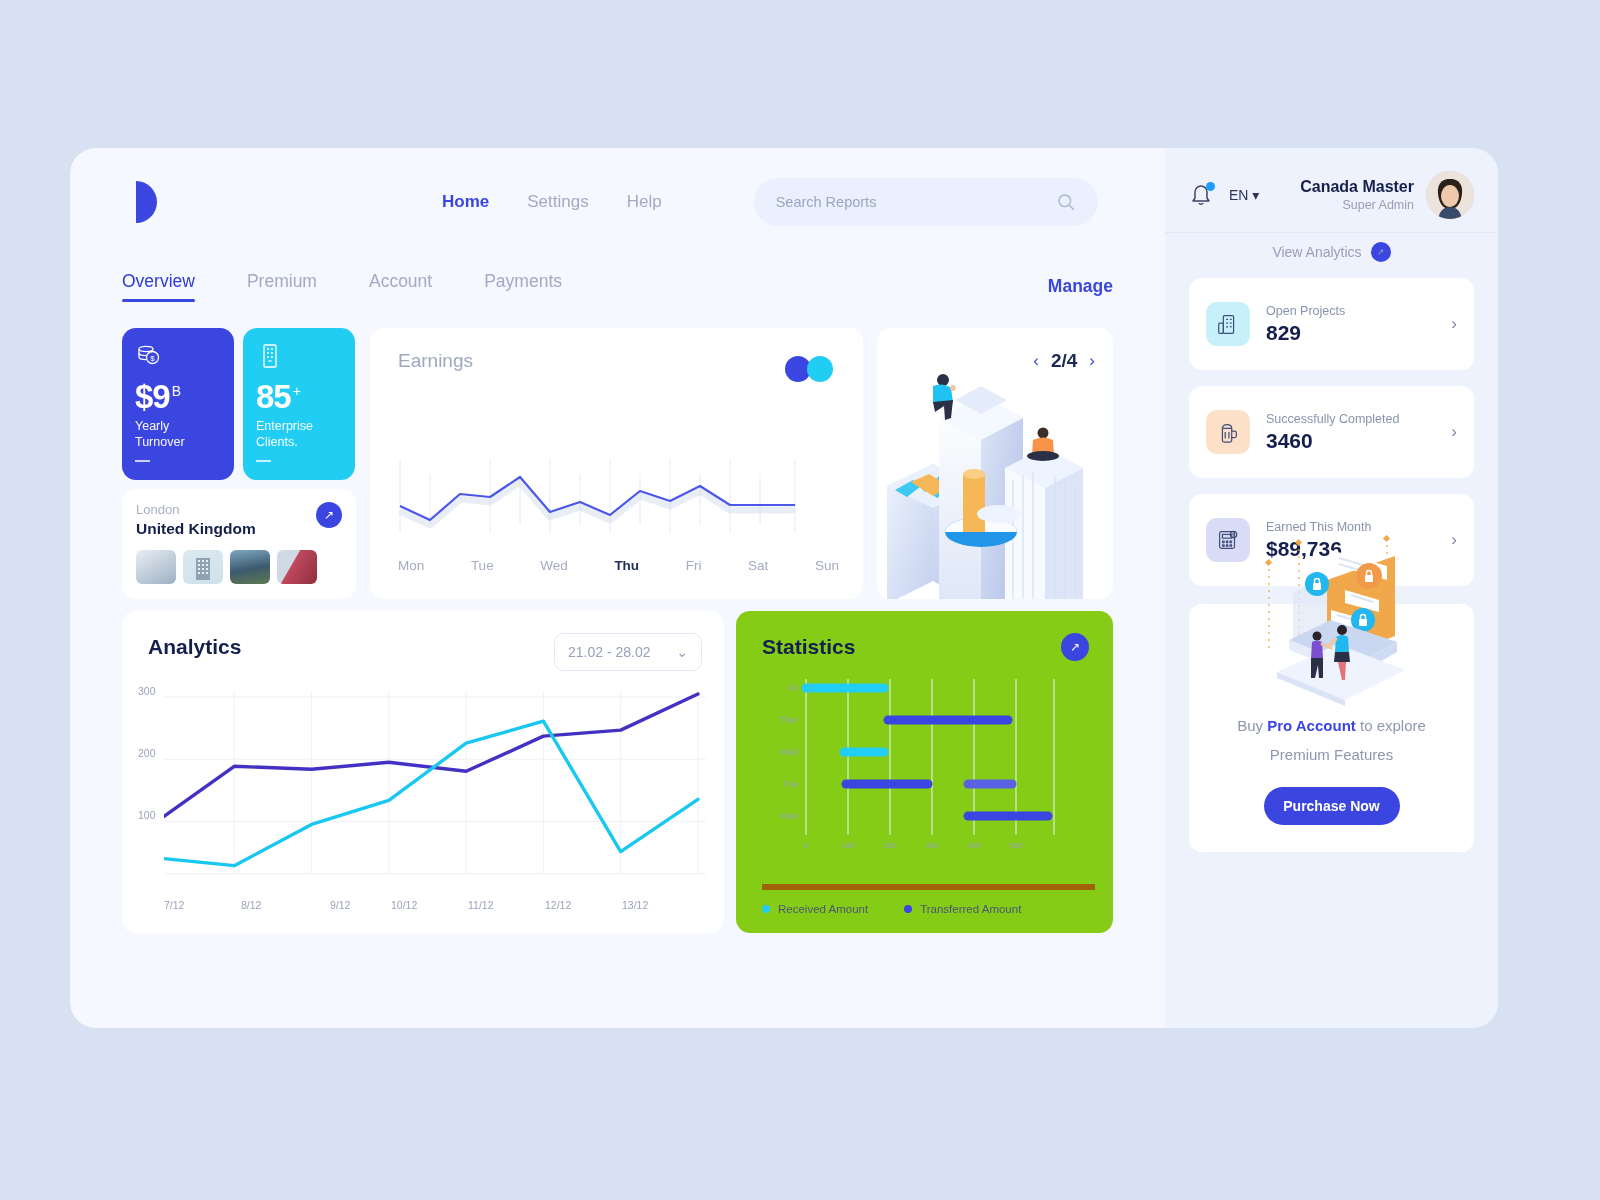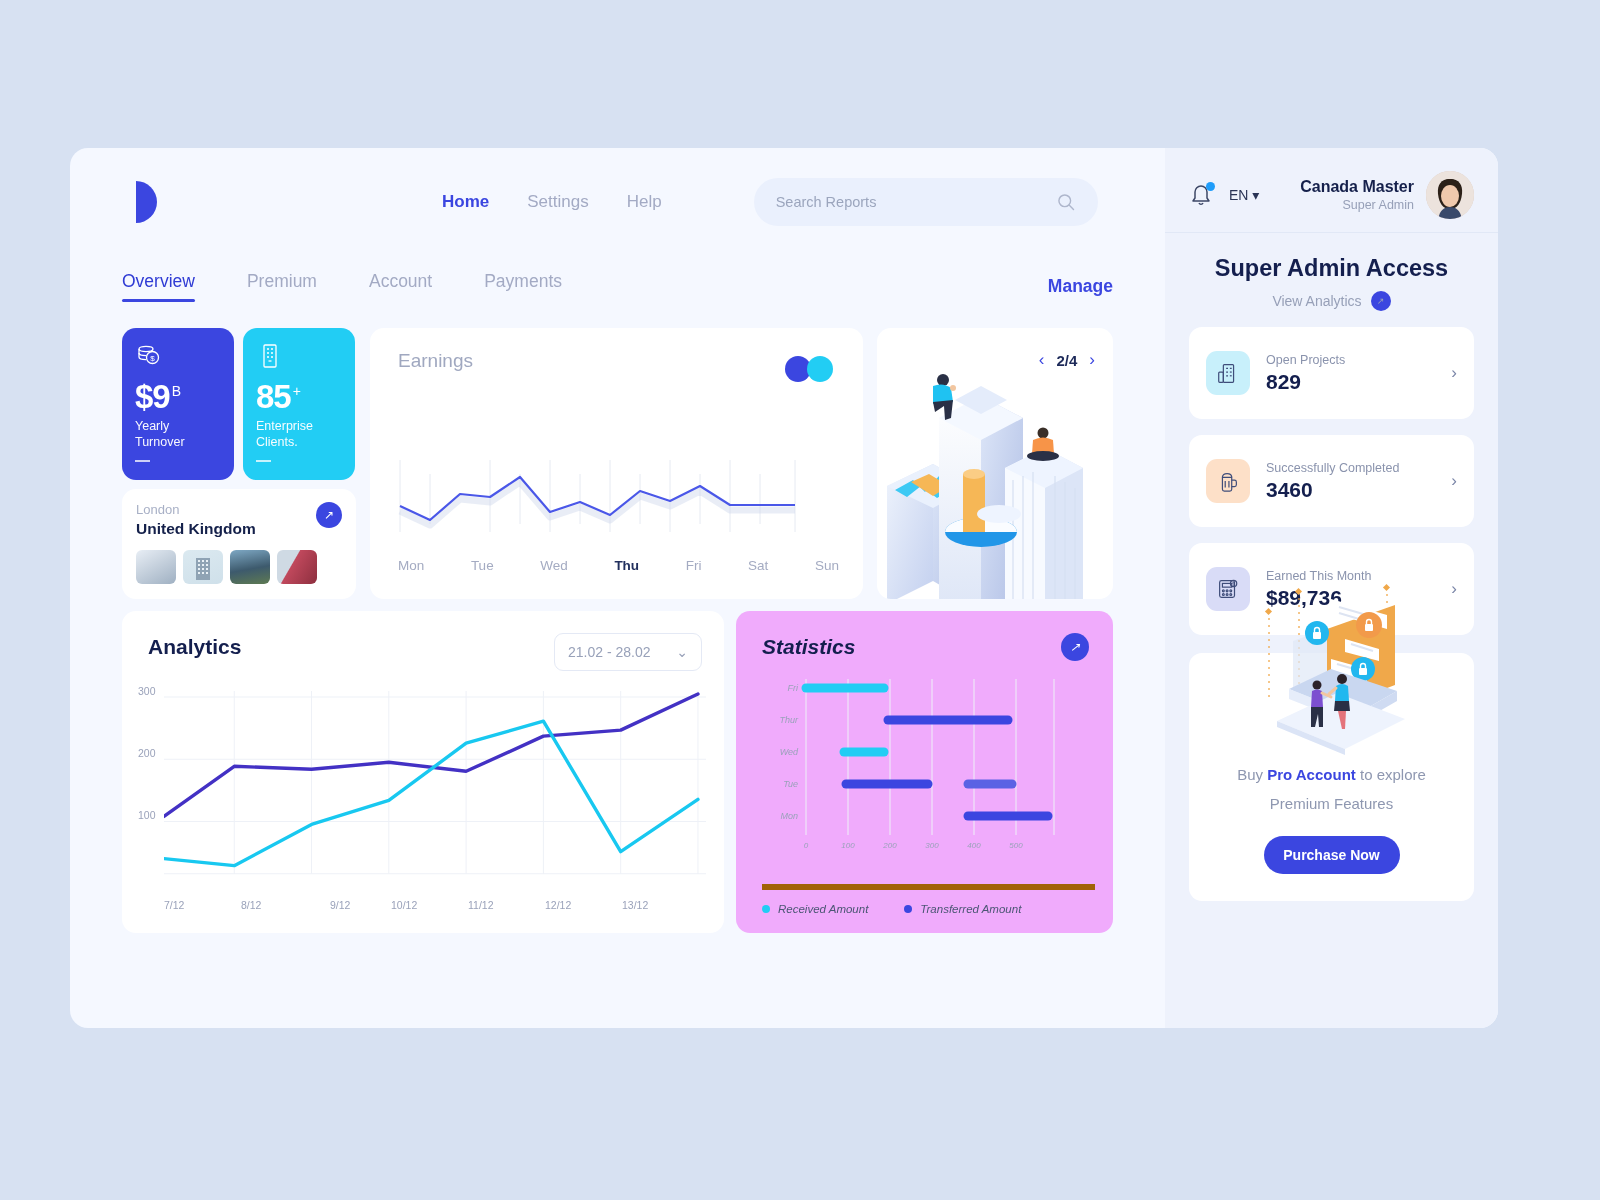--- a/index.html
+++ b/index.html
@@ -6,21 +6,21 @@
   body {
     width: 1600px; height: 1200px;
     background: #d7e1f2;
     font-family: "Liberation Sans", sans-serif;
     overflow: hidden;
   }
   .app {
     position: absolute; left: 70px; top: 148px;
     width: 1428px; height: 880px;
     background: #f5f8ff;
-    border-radius: 18px;
+    border-radius: 26px;
     display: flex;
     overflow: hidden;
   }
   
   .main { width: 1095px; height: 100%; position: relative; padding: 0 34px; }
   .topbar { height: 108px; display: flex; align-items: center; padding: 0 18px; }
   .logo { width: 48px; height: 48px; position: relative; }
   .logo .half {
     position: absolute; left: 14px; top: 3px;
     width: 21px; height: 42px;
@@ -88,37 +88,37 @@
   .mcc { position: absolute; top: 0; width: 26px; height: 26px; border-radius: 50%; }
   .mcc.b { left: 0; background: #3b46e0; }
   .mcc.c { left: 22px; background: #22cdf4; }
   .echart { position: absolute; left: 28px; right: 24px; top: 132px; height: 80px; }
   .edays { position: absolute; left: 28px; right: 24px; top: 230px; display: flex; justify-content: space-between; }
   .edays span { font-size: 13.5px; color: #a4abc2; }
   .edays span.on { color: #22305e; font-weight: bold; }
 
   .illus { width: 236px; height: 271px; background: #fff; border-radius: 14px; position: relative; overflow: hidden; }
   .carousel { position: absolute; right: 18px; top: 22px; display: flex; align-items: center; gap: 12px; z-index: 3; }
-  .carousel .cv { font-size: 15px; color: #1d2a59; font-weight: 600; }
+  .carousel .cv { font-size: 19px; color: #1d2a59; font-weight: 600; }
   .carousel .cr { font-size: 17px; color: #3b46e0; cursor: pointer; }
 
   .row2 { display: flex; gap: 12px; padding: 0 18px; margin-top: 12px; }
   .analytics { width: 602px; height: 322px; background: #fff; border-radius: 14px; padding: 24px 26px; position: relative; }
   .analytics h3 { font-size: 21px; color: #141f4e; }
   .picker {
     position: absolute; right: 22px; top: 22px;
     width: 148px; height: 38px; border: 1px solid #e4e9f5; border-radius: 9px;
     display: flex; align-items: center; justify-content: space-between;
     padding: 0 13px; font-size: 14px; color: #98a1b9; cursor: pointer;
   }
   .achart { position: absolute; left: 42px; right: 18px; top: 80px; bottom: 46px; }
   .ayl { position: absolute; left: 16px; font-size: 10.5px; color: #9aa2ba; }
   .axl { position: absolute; bottom: 22px; font-size: 10.5px; color: #9aa2ba; }
 
-  .stats { flex: 1; height: 322px; background: #f0abfc; border-radius: 14px; padding: 24px 26px; position: relative; font-style: italic; }
+  .stats { flex: 1; height: 322px; background: #84cc16; border-radius: 14px; padding: 24px 26px; position: relative; }
   .stats h3 { font-size: 21px; color: #141f4e; }
   .stats .arrowbtn { position: absolute; right: 24px; top: 22px; width: 28px; height: 28px; }
   .schart { position: absolute; left: 26px; right: 18px; top: 62px; height: 190px; }
   .slegend { position: absolute; left: 26px; right: 18px; bottom: 18px; border-top: 6px solid #a16207; padding-top: 13px; display: flex; gap: 36px; }
   .lgi { display: flex; align-items: center; gap: 8px; font-size: 11.5px; color: #4b5674; }
   .dot { width: 8px; height: 8px; border-radius: 50%; }
 
   
   .side { flex: 1; background: #eef2fc; padding: 0 24px; position: relative; }
   .shead { height: 78px; display: flex; align-items: center; padding-top: 16px; }
@@ -465,21 +465,20 @@
           <rect width="48" height="48" fill="#ece3dd"></rect>
           <path d="M24 8c9 0 13 6 12 15 -1 9 -5 15 -12 15s-11 -6 -12 -15C11 14 15 8 24 8z" fill="#2c2118"></path>
           <ellipse cx="24" cy="25" rx="9" ry="11" fill="#f0c9ac"></ellipse>
           <path d="M13 17c2 -7 7 -9 11 -9s9 2 11 9c-3 -3 -7 -4 -11 -4s-8 1 -11 4z" fill="#2c2118"></path>
           <path d="M12 48c2 -9 6 -12 12 -12s10 3 12 12z" fill="#3a4a6b"></path>
         </svg>
       </div>
     </div>
     <div class="divider"></div>
 
-    <div class="sat">Super Admin Access</div>
     <div class="sva">
       <span>View Analytics</span>
       <span class="arrowbtn">↗</span>
     </div>
 
     <div class="scard">
       <div class="sicn" style="background:#c8f0fb">
         <svg viewBox="0 0 28 28" width="26" height="26" fill="none" stroke="#3f4d7a" stroke-width="1.3">
           <rect x="9" y="5" width="11" height="19" rx="1"></rect>
             <rect x="4" y="13" width="5" height="11" rx="1"></rect>

